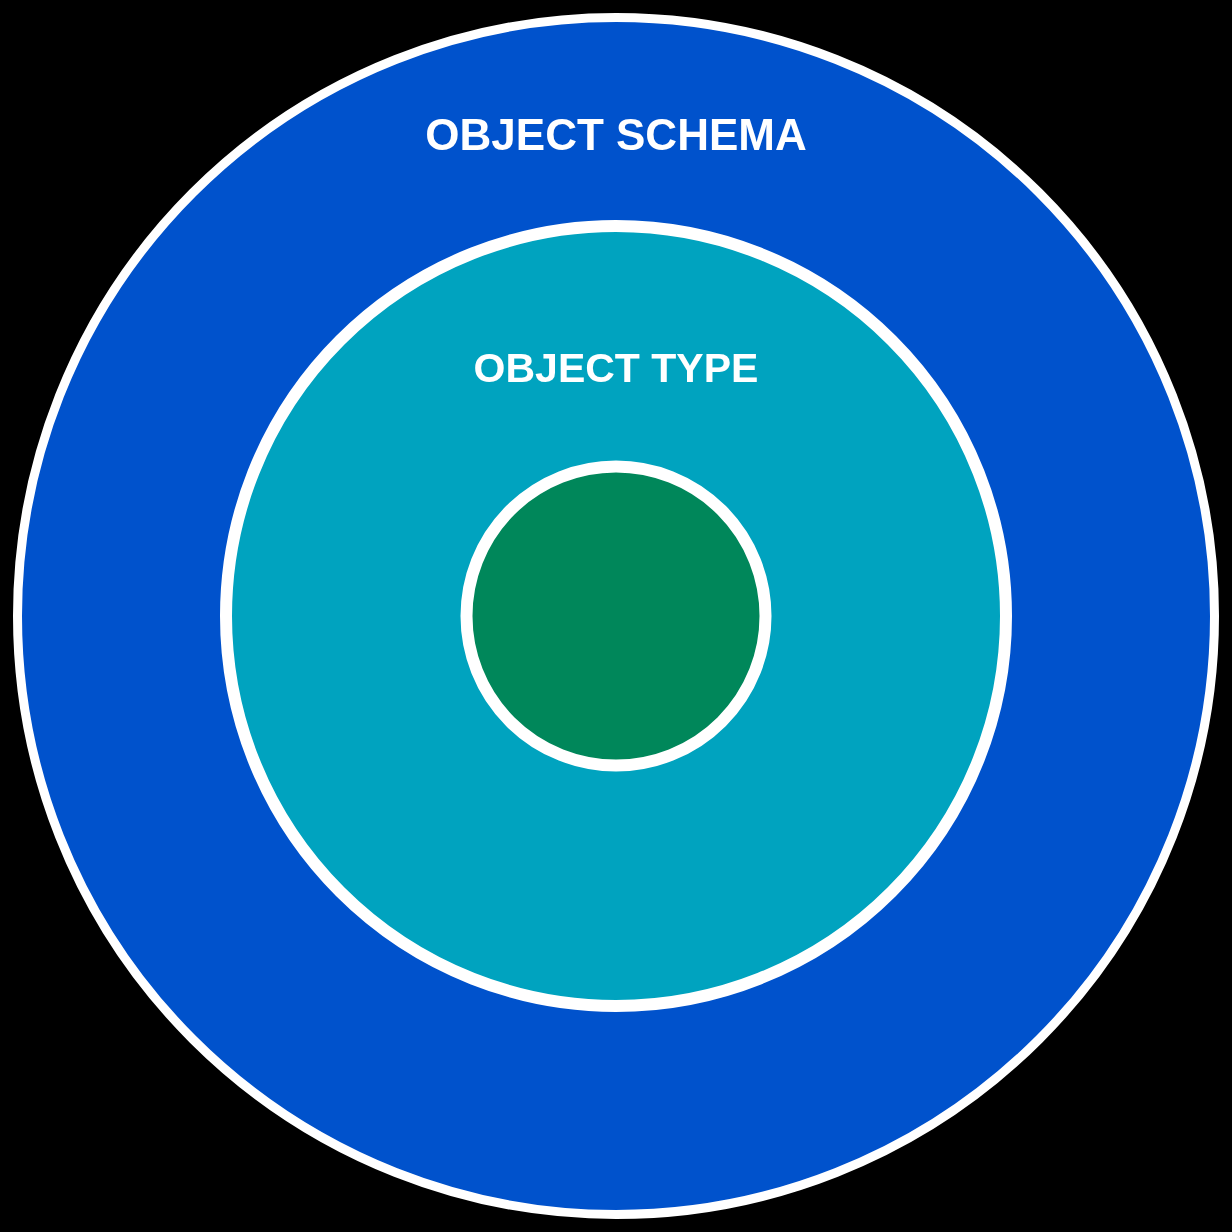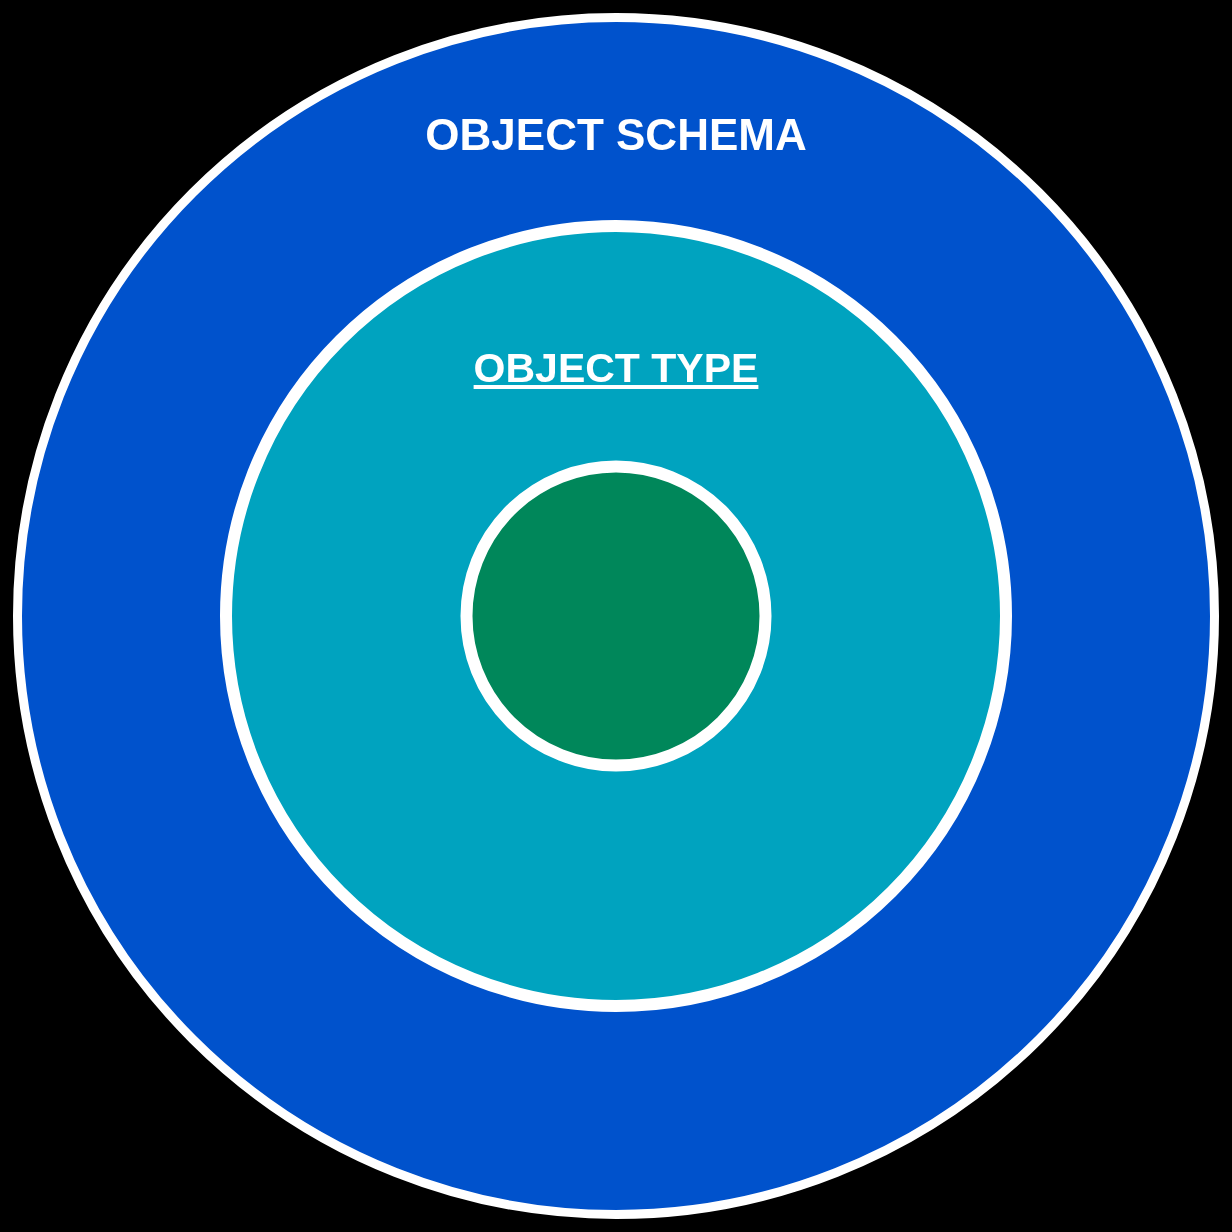--- a/index.html
+++ b/index.html
@@ -71,21 +71,20 @@
   .label-outer {
     top: 110px;
     font-size: 44px;
     letter-spacing: 0px;
   }
 
   .label-middle {
     top: 345px;
     font-size: 41px;
     letter-spacing: 0px;
-    text-decoration: underline;
   }
 
   .label-inner {
     top: 590px;
     font-size: 39px;
     letter-spacing: 0px;
   }
 </style>
 </head>
 <body>

